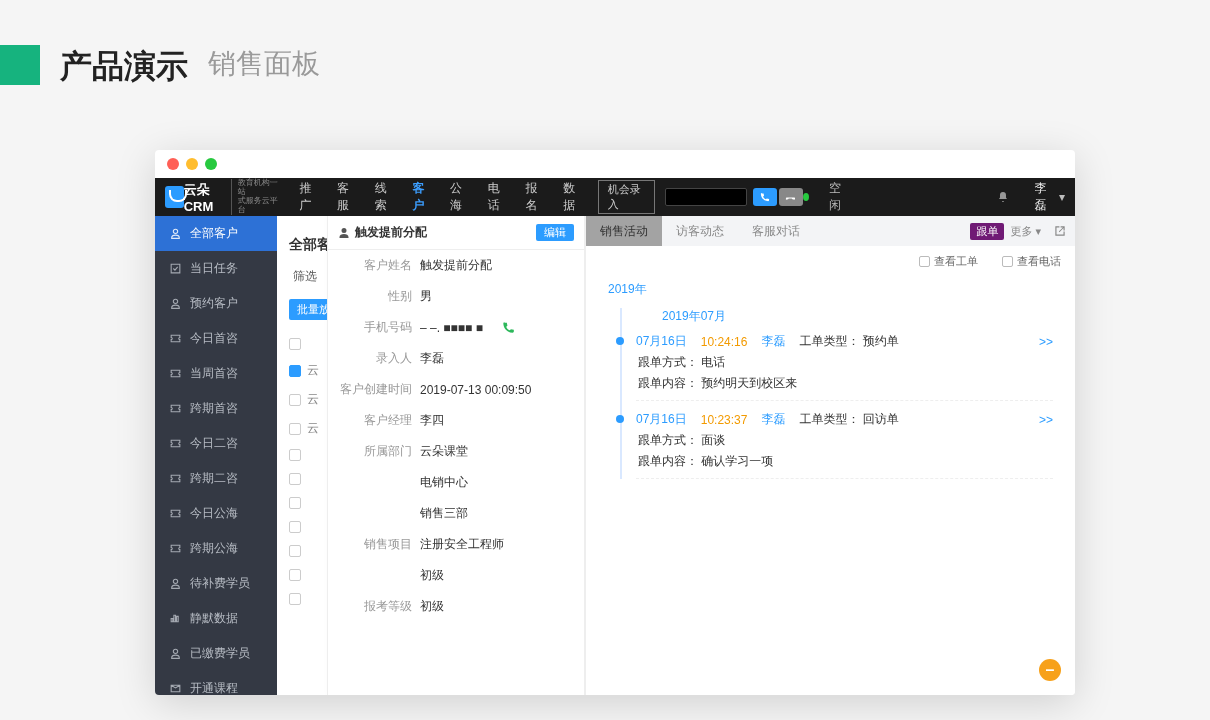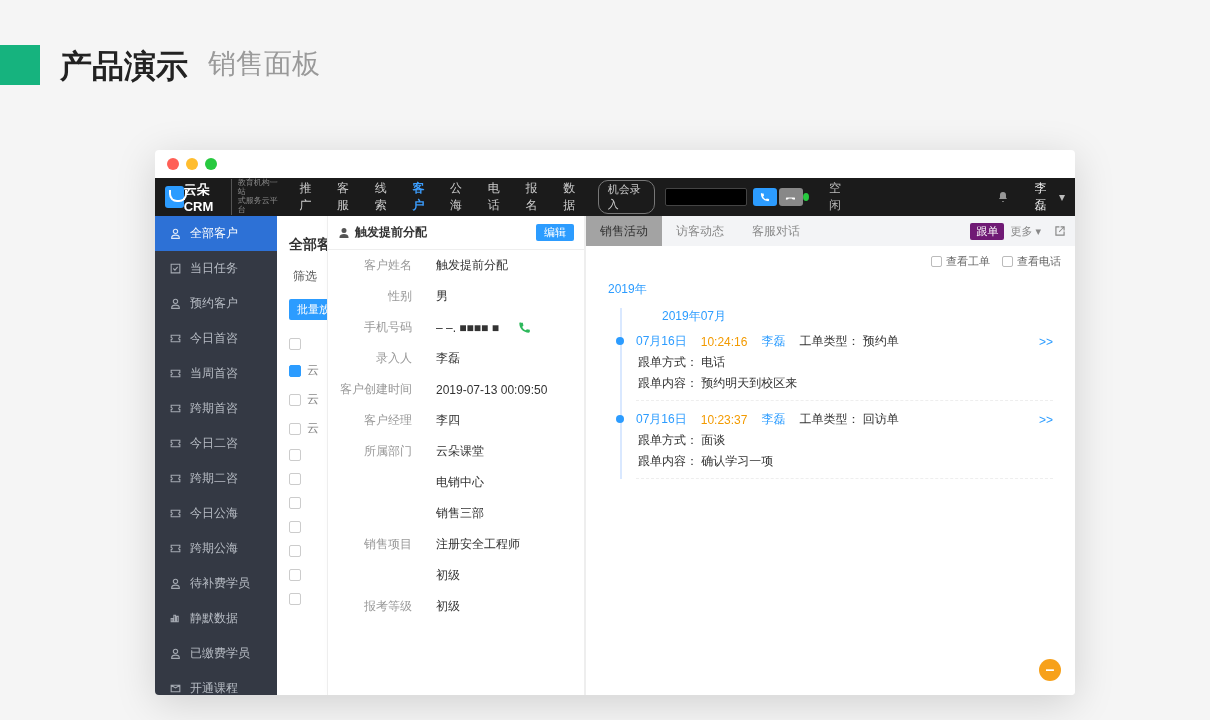--- a/index.html
+++ b/index.html
@@ -20,21 +20,21 @@
 
 .topbar { height: 38px; background:#1b1b1b; color:#bbb; display:flex; align-items:center; font-size:12px; padding:0 10px; }
 .logo { display:flex; align-items:center; margin-right:12px; }
 .logo-ico { width:22px; height:22px; background:#2c9cff; border-radius:3px 3px 3px 3px; position:relative; }
 .logo-ico:after{content:"";position:absolute;left:4px;top:4px;width:14px;height:10px;border:2px solid #fff;border-top:none;border-radius:0 0 8px 8px;}
 .logo-txt{font-size:13px;color:#fff;font-weight:600}
 .logo-sub{font-size:8px;color:#888;border-left:1px solid #555;padding-left:6px;line-height:1.1}
 .tnav{display:flex;gap:2px}
 .tnav span{padding:0 9px;cursor:pointer;font-size:12px;color:#ccc}
 .tnav span.on{color:#3c9eff;font-weight:600}
-.op-btn{border:1px solid #777;border-radius:10px;padding:1px 9px;margin-left:8px;font-size:11px;color:#ccc}
+.op-btn{border:1px solid #777;border-radius:0;padding:1px 9px;margin-left:8px;font-size:11px;color:#ccc}
 .sbox{margin-left:10px;width:95px;height:18px;background:#000;border:1px solid #444;border-radius:2px}
 .call-btns{display:flex;gap:2px;margin-left:6px}
 .cbtn{width:24px;height:18px;border-radius:3px;display:flex;align-items:center;justify-content:center}
 .cbtn.blue{background:#2c9cff} .cbtn.gray{background:#888}
 .cbtn svg{width:11px;height:11px;fill:#fff}
 .status{margin-left:auto;display:flex;align-items:center;gap:20px;font-size:12px}
 .status .d{width:8px;height:8px;border-radius:50%;background:#27c93f}
 .bell{margin-left:150px;width:14px;height:14px;opacity:.7}
 .uname{margin-left:25px;color:#eee;font-size:12px}
 .udrop{margin-left:4px}
@@ -60,34 +60,34 @@
 .chkrow{display:flex;align-items:center;gap:6px;padding:6px 0;color:#888}
 .chk{width:12px;height:12px;border:1px solid #ccc;border-radius:2px}
 
 
 .detail{position:absolute;left:50px;top:0;bottom:0;width:258px;background:#fff;border-left:1px solid #eee;border-right:1px solid #eee;box-shadow:4px 0 10px rgba(0,0,0,0.05);font-size:12px;color:#333}
 .det-hd{display:flex;align-items:center;padding:8px 10px;border-bottom:1px solid #eee}
 .det-hd svg{width:12px;height:12px;fill:#555;margin-right:5px}
 .det-hd .ttl{font-weight:600}
 .edit-btn{margin-left:auto;background:#2c9cff;color:#fff;font-size:11px;padding:1px 8px;border-radius:2px}
 .det-row{display:flex;padding:7px 12px;align-items:center}
-.det-lbl{width:72px;text-align:right;color:#999;margin-right:24px;flex-shrink:0}
+.det-lbl{width:72px;text-align:right;color:#999;margin-right:8px;flex-shrink:0}
 .det-val{color:#333}
 .phone-ico{width:14px;height:14px;fill:#2eb85c;margin-left:18px}
 
 
 .tlpanel{position:absolute;left:308px;top:0;right:0;bottom:0;background:#fff;border-left:1px solid #eee;display:flex;flex-direction:column}
 .tabs{display:flex;align-items:center;background:#f3f4f6;height:30px;font-size:12px}
 .tab{padding:0 14px;line-height:30px;color:#888;cursor:pointer}
 .tab.on{background:#a3a3a3;color:#333;font-weight:500}
 .tabs-r{margin-left:auto;display:flex;gap:6px;padding-right:8px;align-items:center}
 .mini-btn{background:#701a75;color:#fff;font-size:11px;padding:1px 6px;border-radius:2px}
 .mini-link{color:#888;font-size:11px}
 .win-ico{width:14px;height:14px;fill:#888;margin-left:6px}
-.tl-filters{display:flex;justify-content:flex-end;gap:12px;padding:8px 14px;font-size:11px;color:#666}
+.tl-filters{display:flex;justify-content:flex-end;gap:24px;padding:8px 14px;font-size:11px;color:#666}
 .tl-filters label{display:flex;align-items:center;gap:4px}
 .ckb{width:11px;height:11px;border:1px solid #bbb;border-radius:2px}
 .tl-body{flex:1;overflow:auto;padding:0 22px 20px 22px}
 .tl-year{color:#2c9cff;font-size:12px;margin:4px 0 10px 0}
 .tl-month{color:#2c9cff;font-size:12px;margin-left:26px;margin-bottom:8px;position:relative}
 .tl-line{border-left:2px solid #d9e8ff;margin-left:12px;padding-left:14px;position:relative}
 .tl-card{margin:4px 0 10px 0;position:relative;padding-bottom:8px;border-bottom:1px dashed #eee}
 .tl-dot{position:absolute;left:-20px;top:4px;width:8px;height:8px;background:#2c9cff;border-radius:50%}
 .tl-top{display:flex;gap:14px;font-size:12px;align-items:center}
 .tl-top .d{color:#2c9cff}.tl-top .t{color:#f29a00}.tl-top .u{color:#2c9cff}.tl-top .ty{color:#333}

